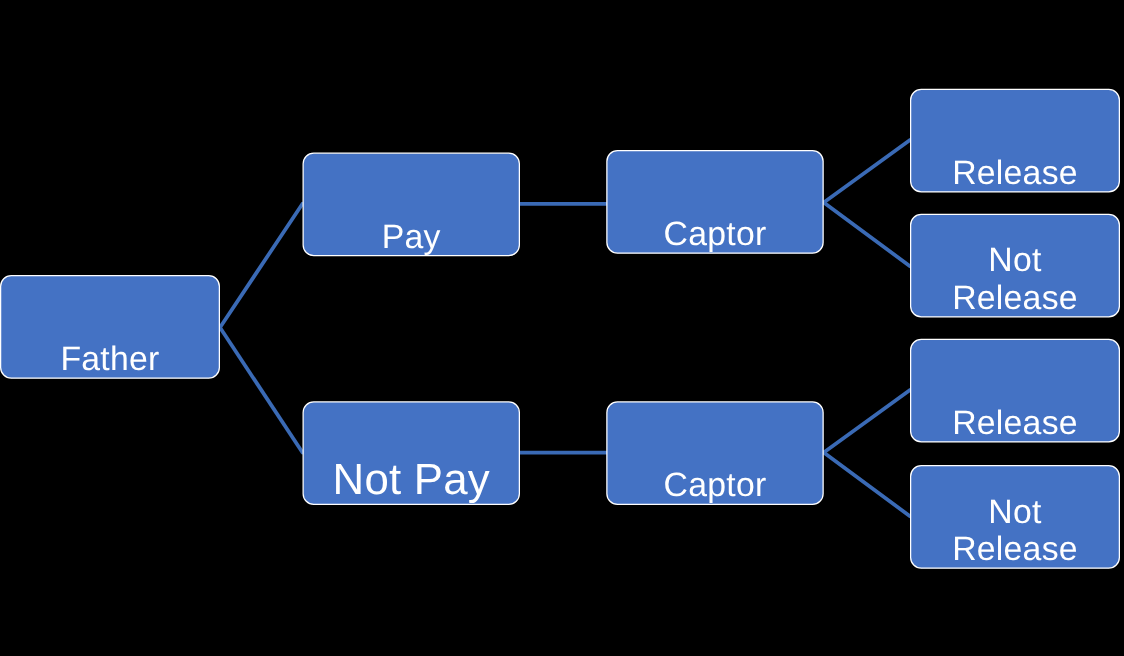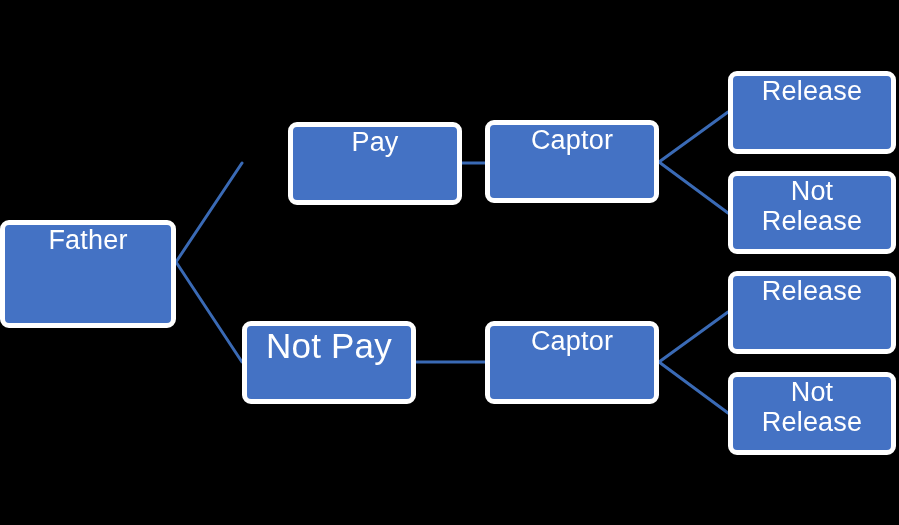--- a/index.html
+++ b/index.html
@@ -20,24 +20,24 @@
     left: 0;
     top: 0;
     width: 899px;
     height: 525px;
     pointer-events: none;
   }
   .node {
     position: absolute;
     box-sizing: border-box;
     background: #4472C4;
-    border: 5px solid #4c1d95;
+    border: 1px solid #4c1d95;
     border-radius: 9px;
     display: flex;
-    align-items: flex-start;
+    align-items: flex-end;
     justify-content: center;
     text-align: center;
     color: #FFFFFF;
     font-weight: 400;
     line-height: 1.12;
     letter-spacing: 0.2px;
     z-index: 2;
   }
   .node-label {
     display: block;
@@ -53,24 +53,24 @@
       <line x1="176" y1="262" x2="242" y2="163" stroke="#3A6AB5" stroke-width="3" stroke-linecap="round"></line>
       <line x1="176" y1="262" x2="242" y2="362" stroke="#3A6AB5" stroke-width="3" stroke-linecap="round"></line>
       <line x1="416" y1="163" x2="485" y2="163" stroke="#3A6AB5" stroke-width="3" stroke-linecap="round"></line>
       <line x1="416" y1="362" x2="485" y2="362" stroke="#3A6AB5" stroke-width="3" stroke-linecap="round"></line>
       <line x1="659" y1="162" x2="728" y2="112" stroke="#3A6AB5" stroke-width="3" stroke-linecap="round"></line>
       <line x1="659" y1="162" x2="728" y2="213" stroke="#3A6AB5" stroke-width="3" stroke-linecap="round"></line>
       <line x1="659" y1="362" x2="728" y2="312" stroke="#3A6AB5" stroke-width="3" stroke-linecap="round"></line>
       <line x1="659" y1="362" x2="728" y2="413" stroke="#3A6AB5" stroke-width="3" stroke-linecap="round"></line>
     </svg>
   <div id="node-layer">
-      <div class="node" style="left: 0px; top: 220px; width: 176px; height: 108px; font-size: 27px; background: rgb(68, 114, 196); border-color: rgb(255, 255, 255); color: rgb(255, 255, 255);">
+      <div class="node" style="left: 0px; top: 220px; width: 176px; height: 83px; font-size: 27px; background: rgb(68, 114, 196); border-color: rgb(255, 255, 255); color: rgb(255, 255, 255);">
         <span class="node-label">Father</span>
       </div>
-      <div class="node" style="left: 242px; top: 122px; width: 174px; height: 83px; font-size: 27px; background: rgb(68, 114, 196); border-color: rgb(255, 255, 255); color: rgb(255, 255, 255); margin-left: 46px;">
+      <div class="node" style="left: 242px; top: 122px; width: 174px; height: 83px; font-size: 27px; background: rgb(68, 114, 196); border-color: rgb(255, 255, 255); color: rgb(255, 255, 255);">
         <span class="node-label">Pay</span>
       </div>
       <div class="node" style="left: 242px; top: 321px; width: 174px; height: 83px; font-size: 35px; background: rgb(68, 114, 196); border-color: rgb(255, 255, 255); color: rgb(255, 255, 255);">
         <span class="node-label">Not Pay</span>
       </div>
       <div class="node" style="left: 485px; top: 120px; width: 174px; height: 83px; font-size: 27px; background: rgb(68, 114, 196); border-color: rgb(255, 255, 255); color: rgb(255, 255, 255);">
         <span class="node-label">Captor</span>
       </div>
       <div class="node" style="left: 485px; top: 321px; width: 174px; height: 83px; font-size: 27px; background: rgb(68, 114, 196); border-color: rgb(255, 255, 255); color: rgb(255, 255, 255);">
         <span class="node-label">Captor</span>

